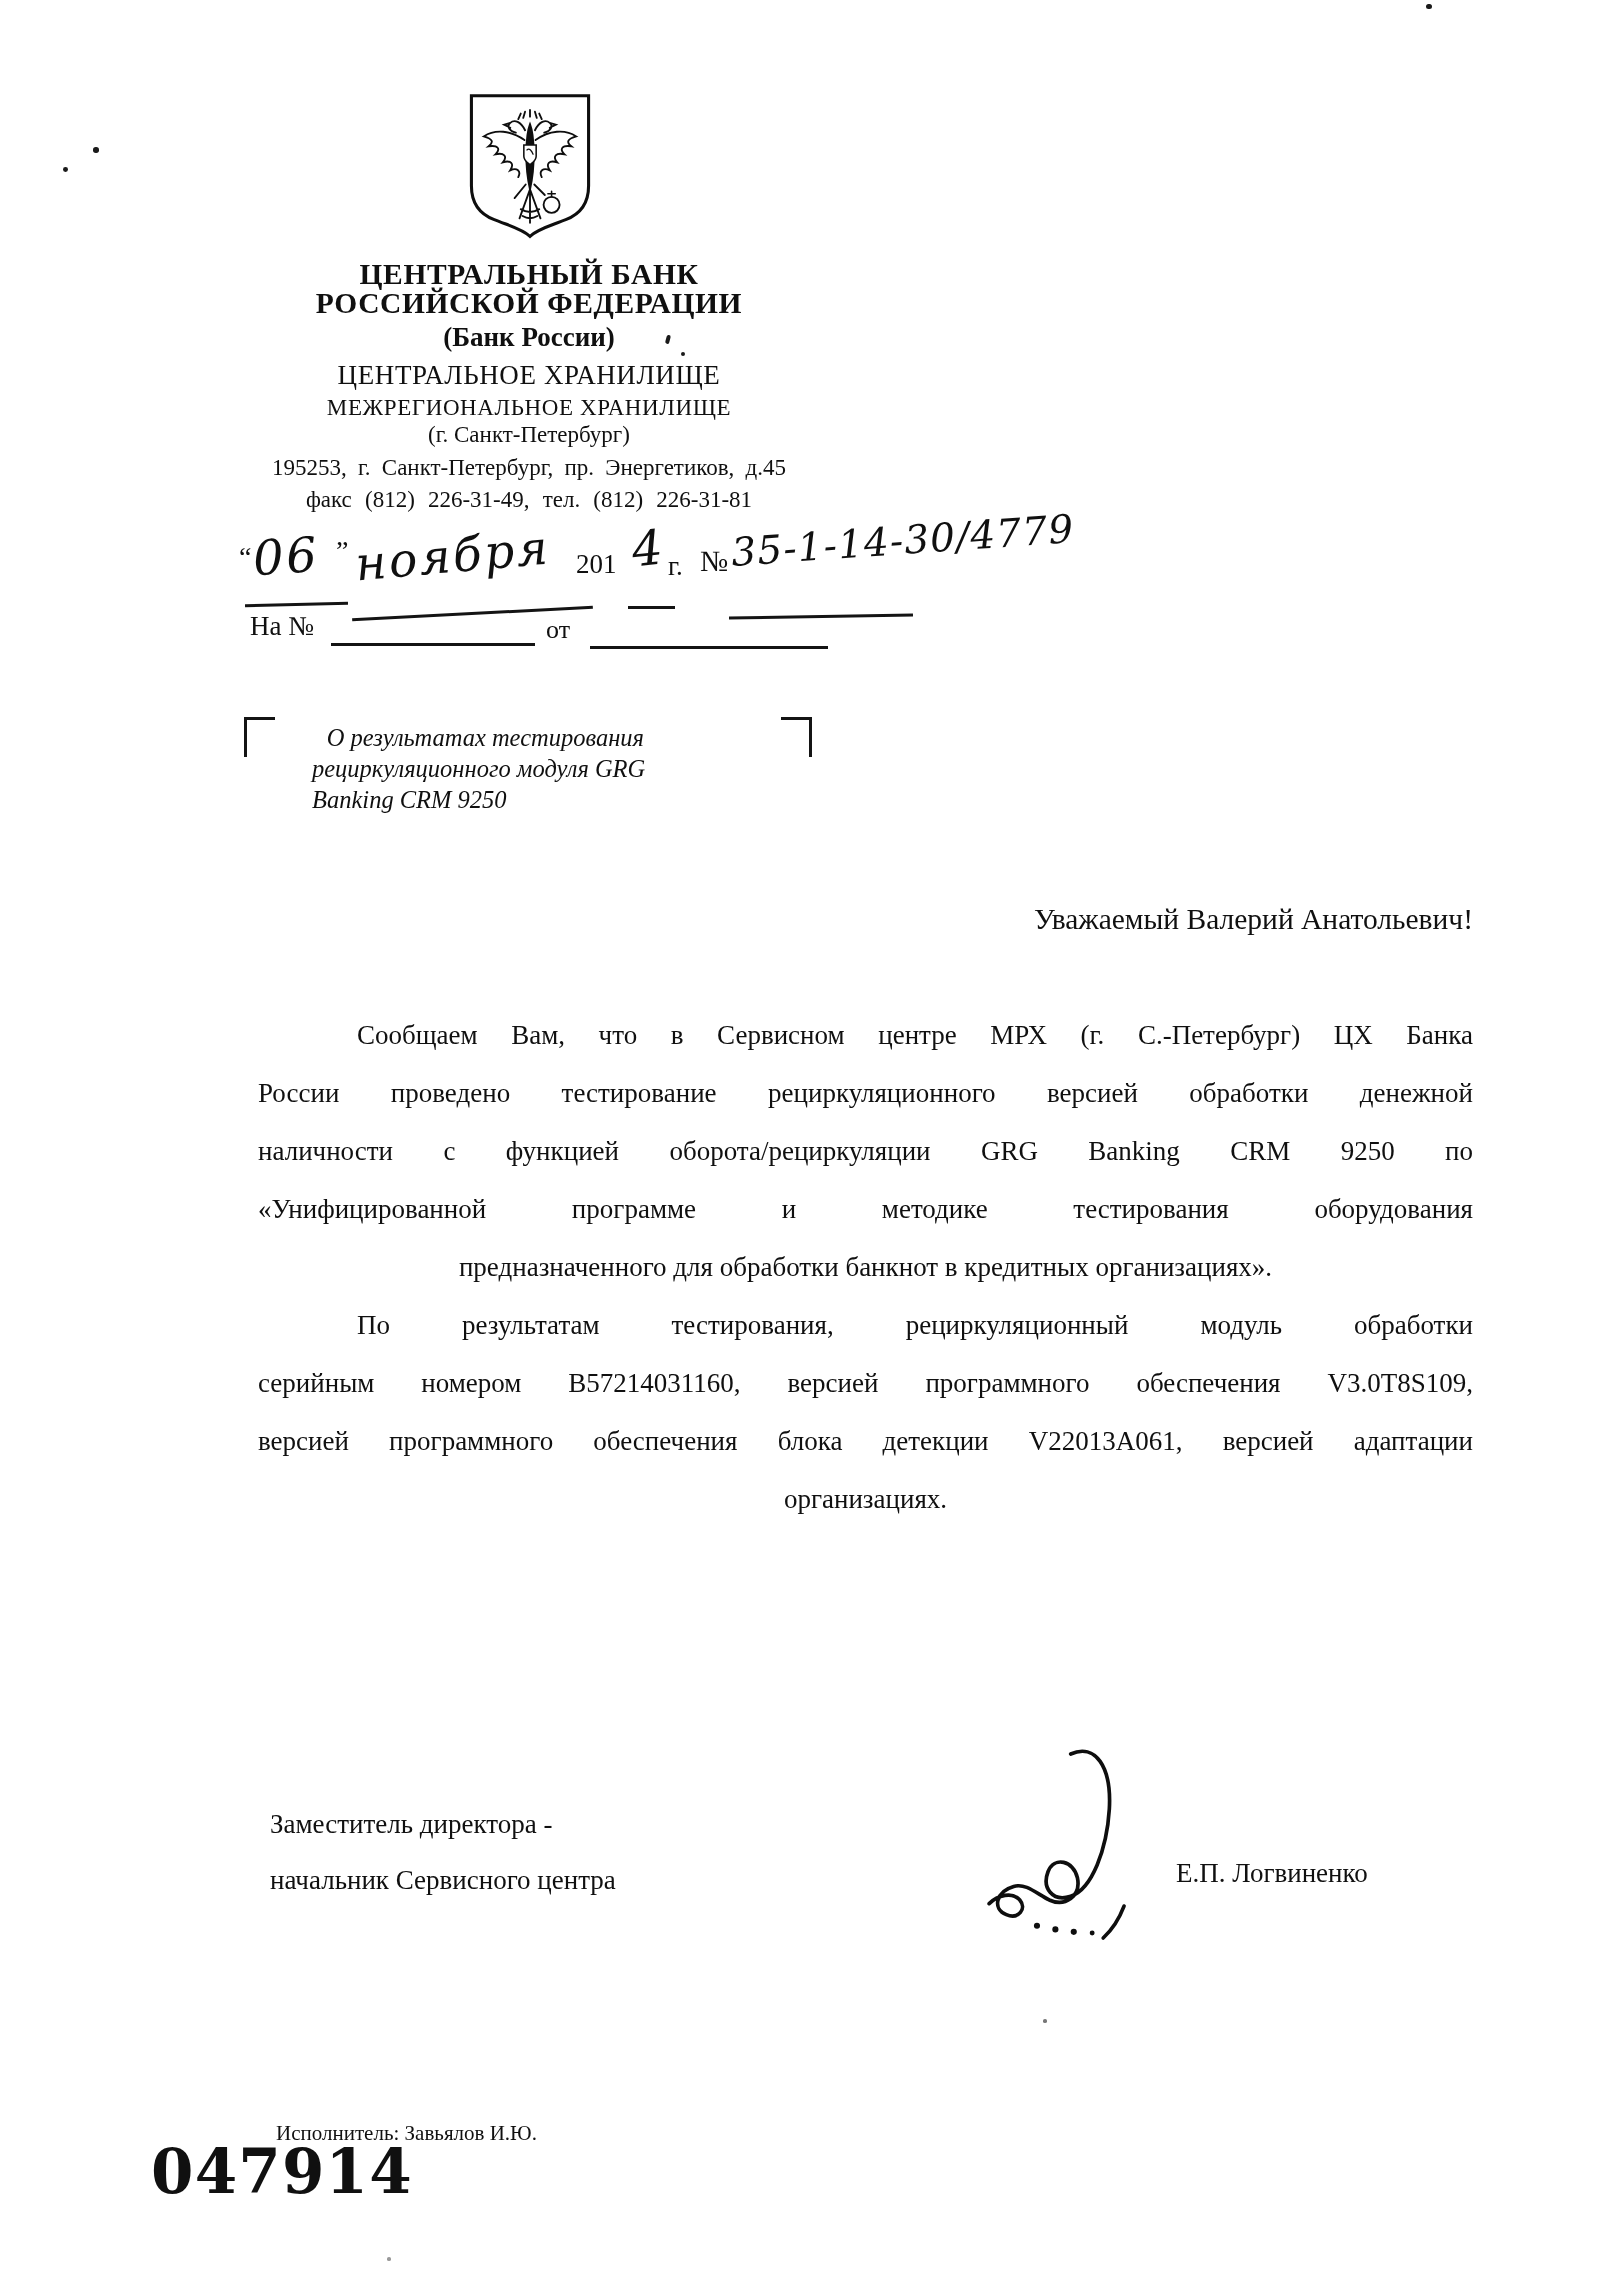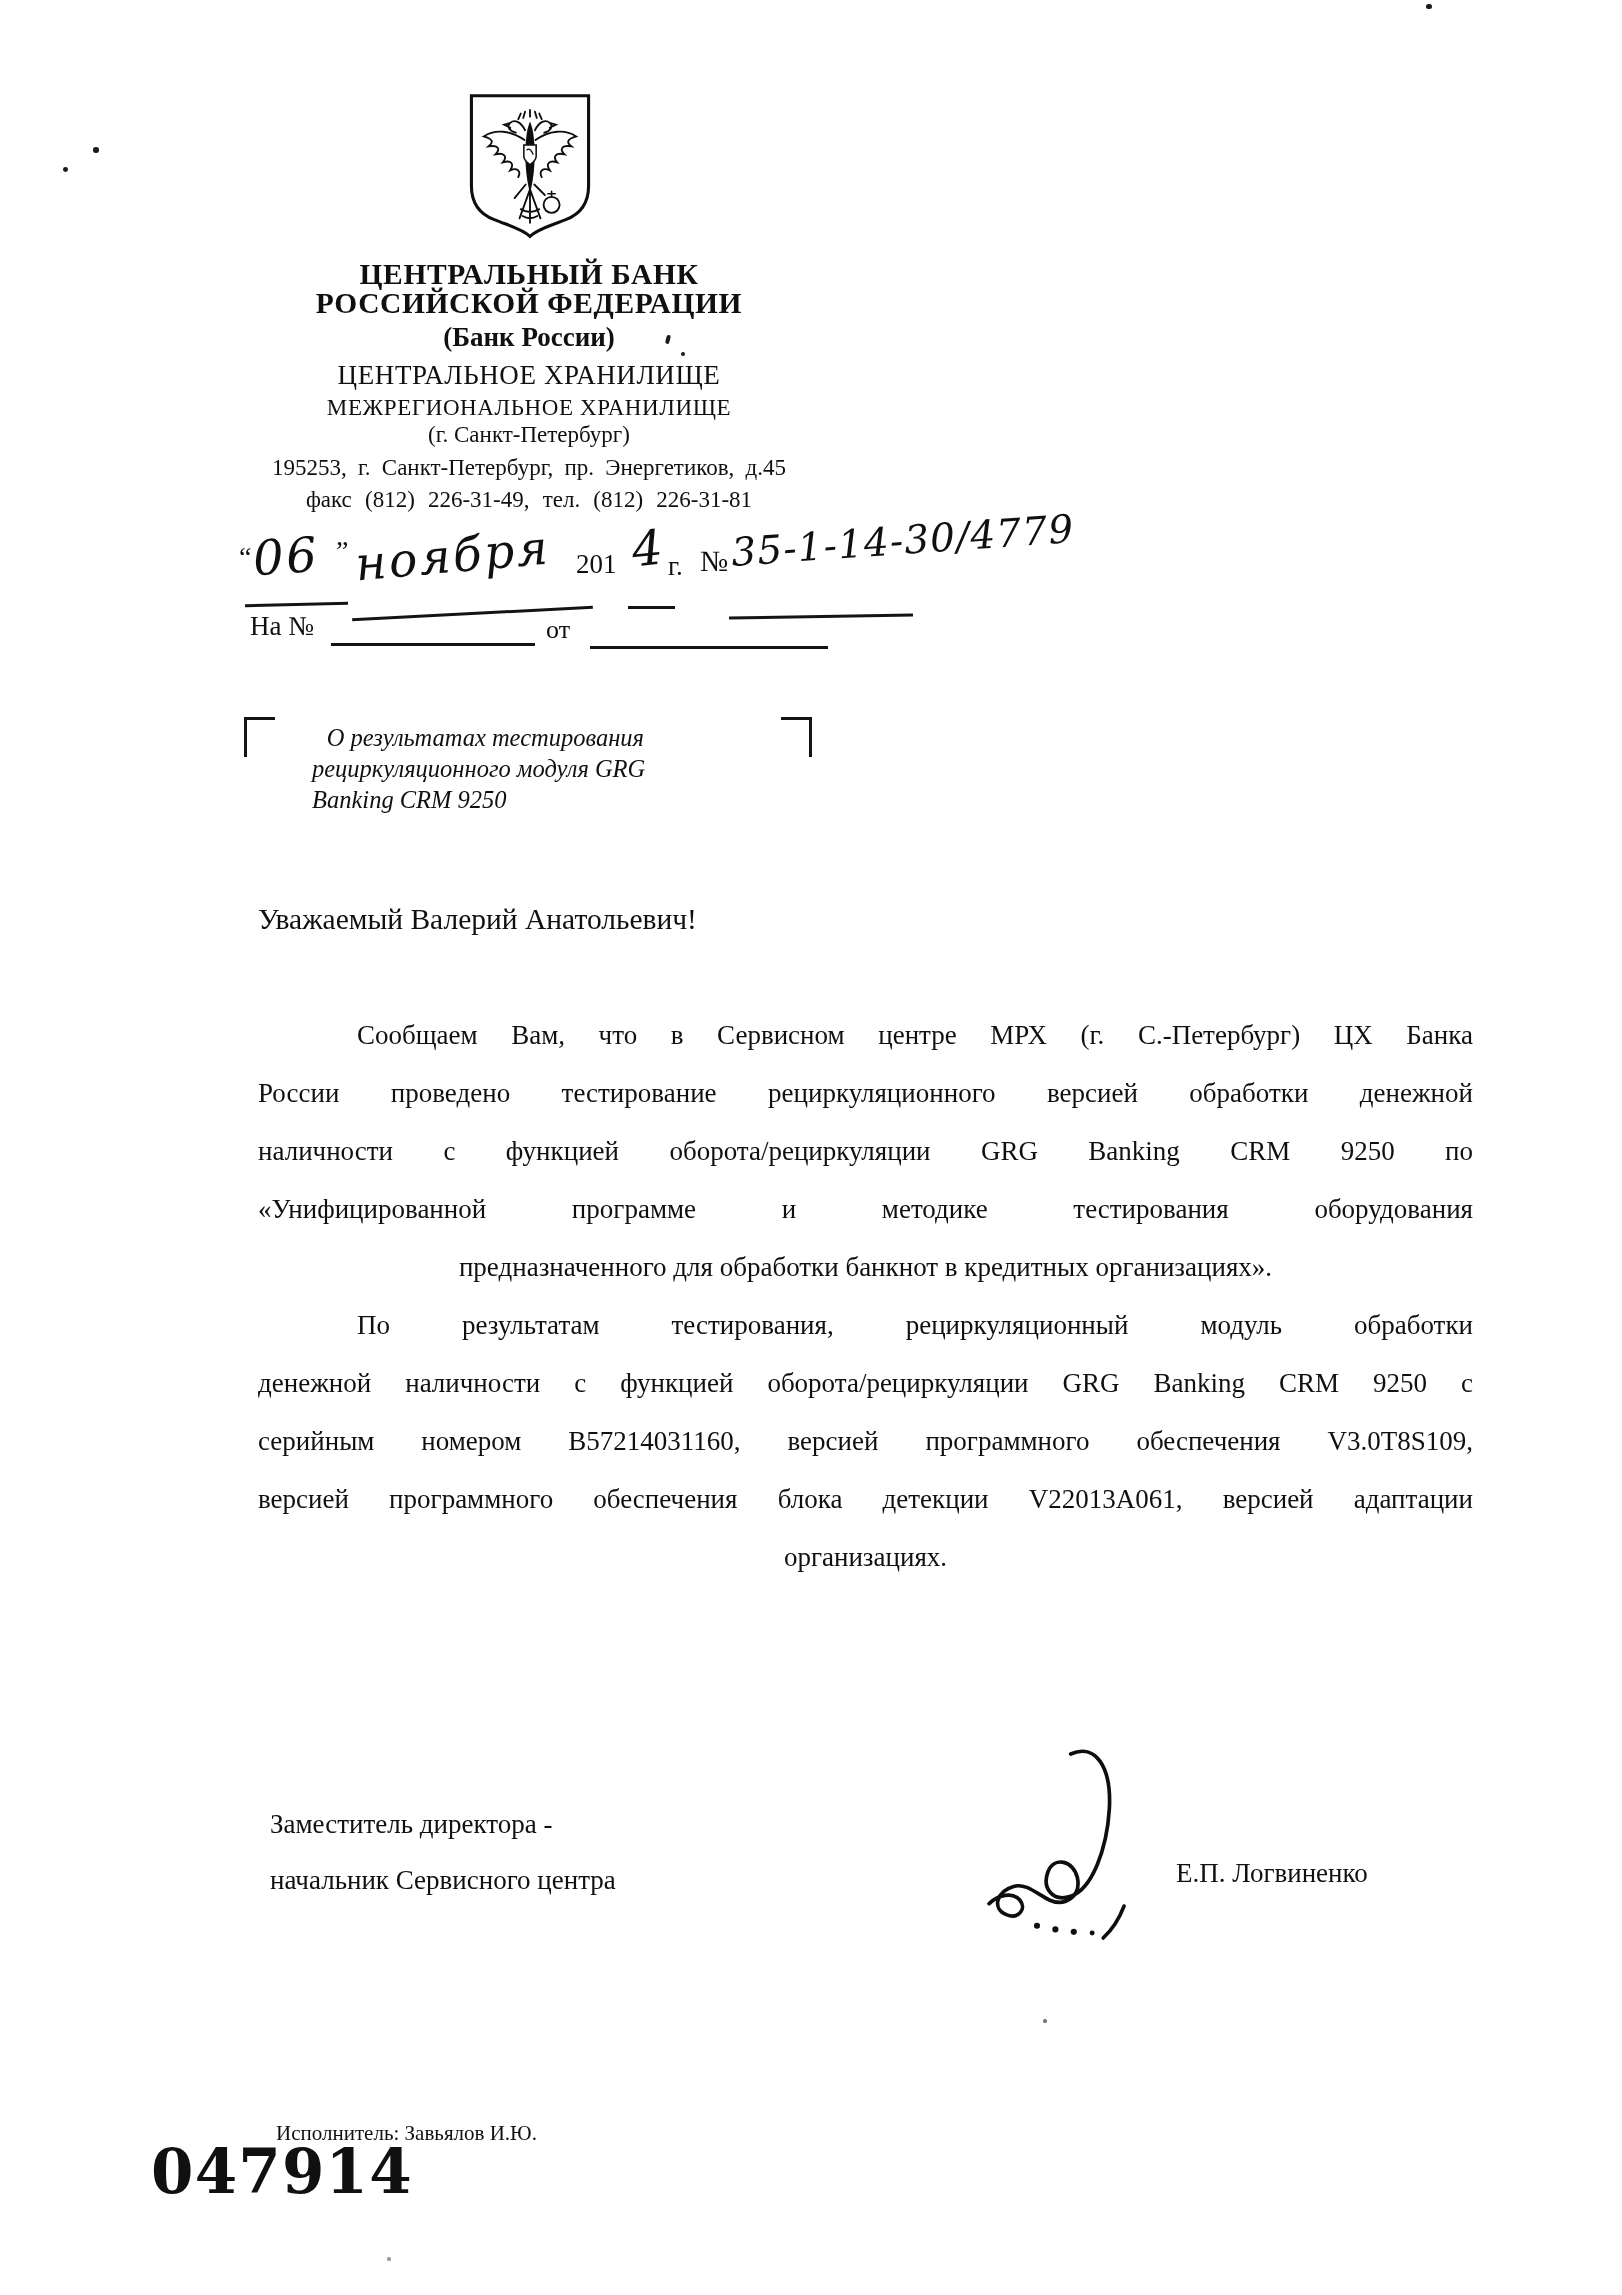--- a/index.html
+++ b/index.html
@@ -43,21 +43,21 @@
   #ru2{left:590px;top:646px;width:238px;height:2.5px;background:#141414;}
 
   
   .crn{position:absolute;width:28px;height:37px;border-top:3.1px solid #141414;}
   #crnL{left:244px;top:717px;border-left:3.1px solid #141414;}
   #crnR{left:781px;top:717px;border-right:3.1px solid #141414;}
   #subject{left:312px;top:722px;width:417px;font-size:24.5px;font-style:italic;line-height:31px;}
   #subject .s1{padding-left:14.7px;}
 
   
-  #greeting{left:258px;top:903px;width:1215px;text-align:left;font-size:29.5px;}
+  #greeting{left:258px;top:903px;width:1215px;text-align:right;font-size:29.5px;}
   .par{position:absolute;left:258px;width:1215px;font-size:27px;line-height:58px;}
   #para1{top:1006px;}
   #para2{top:1296px;}
   .jline{text-align:justify;text-align-last:justify;}
   .lline{text-align:center;}
   .ind{text-indent:99px;}
 
   
   #st1{left:270px;top:1809px;font-size:27px;}
   #st2{left:270px;top:1865px;font-size:27px;}
@@ -145,21 +145,20 @@
   <div class="par" id="para1">
     <div class="jline ind">Сообщаем Вам, что в Сервисном центре МРХ (г. С.-Петербург) ЦХ Банка</div>
     <div class="jline">России проведено тестирование рециркуляционного версией обработки денежной</div>
     <div class="jline">наличности с функцией оборота/рециркуляции GRG Banking CRM 9250 по</div>
     <div class="jline">«Унифицированной программе и методике тестирования оборудования</div>
     <div class="lline">предназначенного для обработки банкнот в кредитных организациях».</div>
   </div>
 
   <div class="par" id="para2">
     <div class="jline ind">По результатам тестирования, рециркуляционный модуль обработки</div>
-    <div class="jline">денежной наличности с функцией оборота/рециркуляции GRG Banking CRM 9250 с</div>
     <div class="jline">серийным номером В57214031160, версией программного обеспечения V3.0T8S109,</div>
     <div class="jline">версией программного обеспечения блока детекции V22013A061, версией адаптации</div>
     <div class="lline">организациях.</div>
   </div>
 
   <div class="abs" id="st1">Заместитель директора -</div>
   <div class="abs" id="st2">начальник Сервисного центра</div>
   <div class="abs" id="sig">
     <svg width="233" height="212" viewBox="0 0 380 340" xmlns="http://www.w3.org/2000/svg">
       <path d="M205,20 C245,2 272,40 268,110 C264,175 240,240 205,252 C175,262 158,238 168,212 C178,186 210,194 216,222 C222,252 196,270 170,258 C150,248 132,230 112,236 C84,244 76,272 100,282 C120,290 134,272 122,258 C110,244 86,250 72,264" fill="none" stroke="#0e0e0e" stroke-width="6" stroke-linecap="round"></path>

